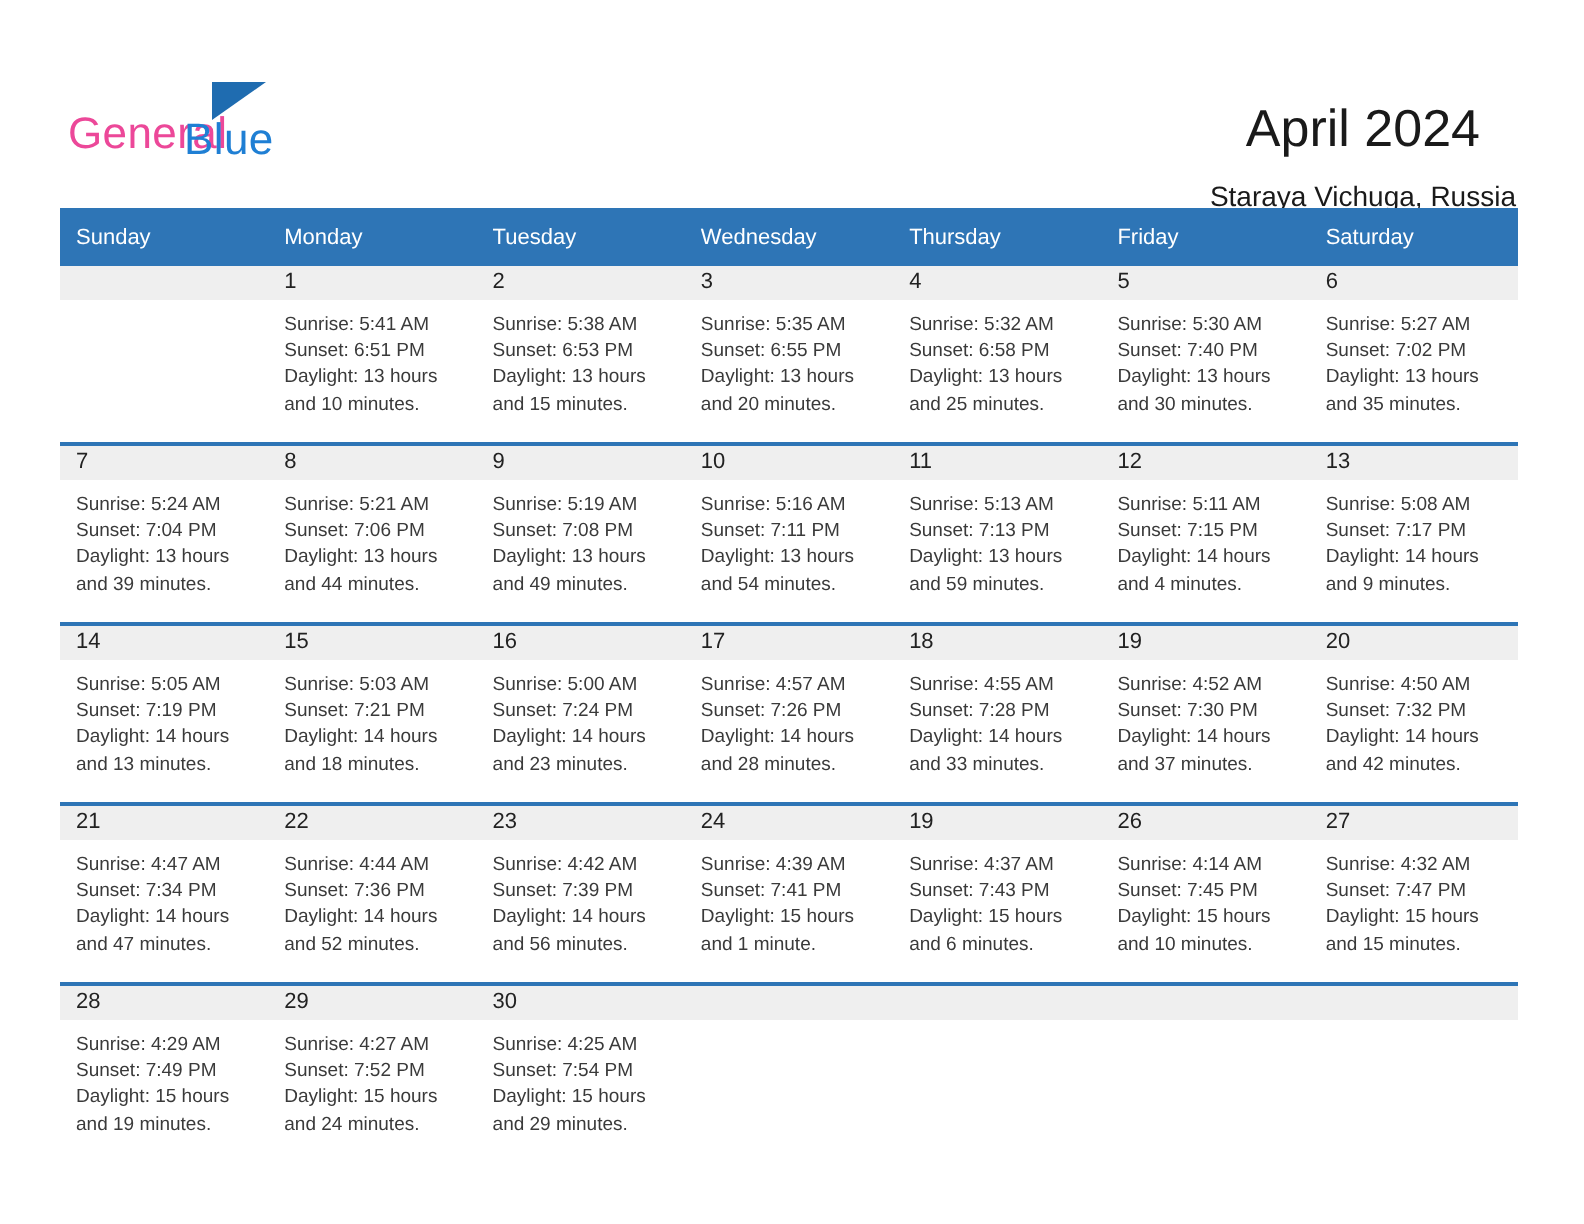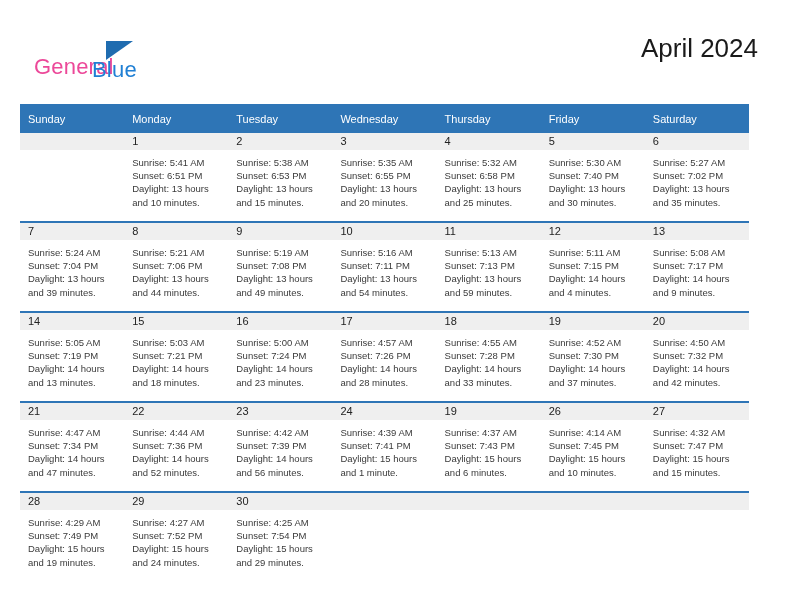--- a/index.html
+++ b/index.html
@@ -60,41 +60,41 @@
     left: 58px;
     top: 21px;
     font-size: 22px;
     letter-spacing: 0.2px;
     color: #1f7fd4;
     font-family: Liberation Sans, sans-serif;
   }
   .title-block {
     position: absolute;
     right: 34px;
-    top: 32px;
+    top: 48px;
     text-align: center;
   }
   .cal-title {
     font-size: 26px;
     color: #1a1a1a;
     line-height: 32px;
     white-space: nowrap;
   }
   .cal-sub {
     font-size: 14px;
     color: #1a1a1a;
     line-height: 20px;
     margin-top: 8px;
     white-space: nowrap;
   }
 
   
   .calendar {
     position: absolute;
-    left: 20px;
+    left: 30px;
     top: 104px;
     width: 729px;
     border-collapse: collapse;
     table-layout: fixed;
   }
   .calendar col { width: 104.14px; }
 
   .calendar thead th {
     background: #2e75b6;
     color: #ffffff;
@@ -148,20 +148,21 @@
   <div class="top">
 
     <div class="brand">
       <span class="brand-general">General</span>
       <span class="brand-tri"></span>
       <span class="brand-blue">Blue</span>
     </div>
 
     <div class="title-block">
       <div class="cal-title">April 2024</div>
+      <div class="cal-sub">Staraya Vichuga, Russia</div>
     </div>
 
   </div>
 
   <table class="calendar">
     <colgroup>
       <col>
         <col>
         <col>
         <col>

